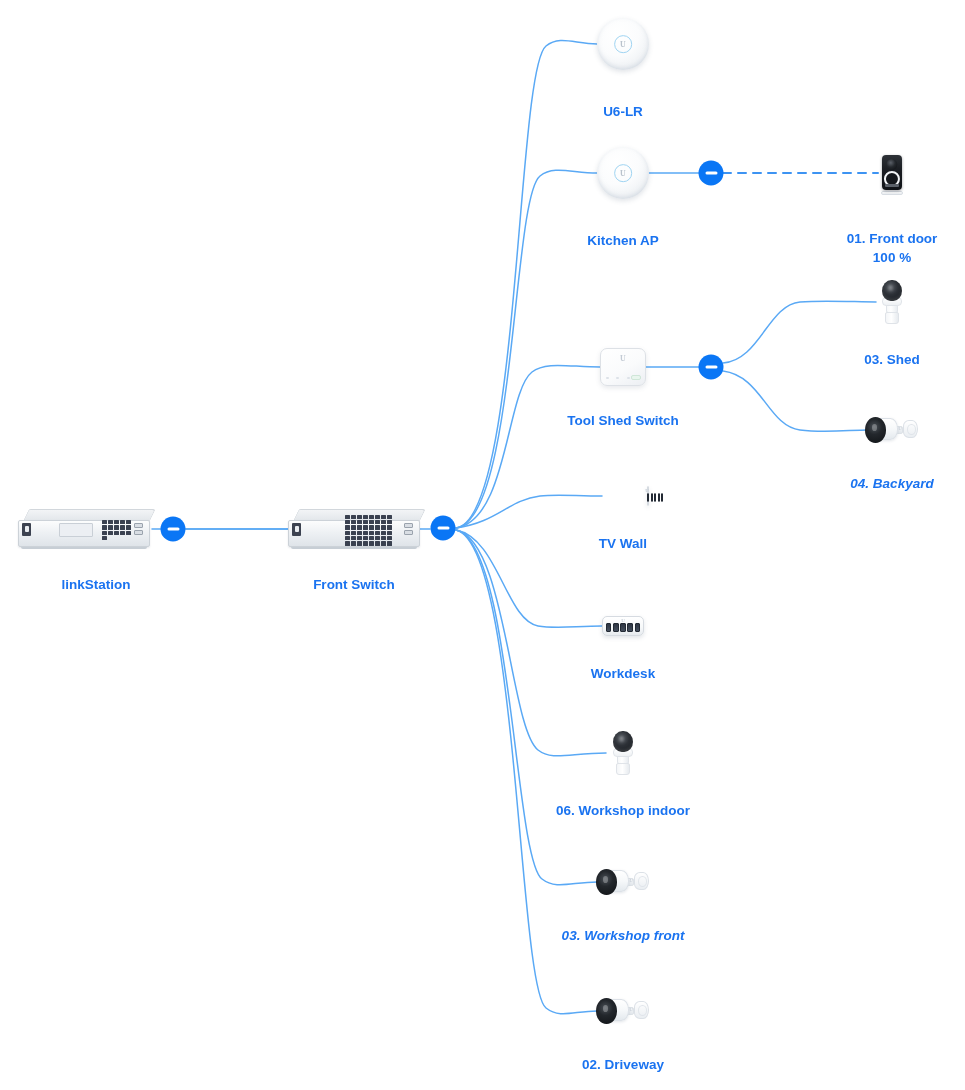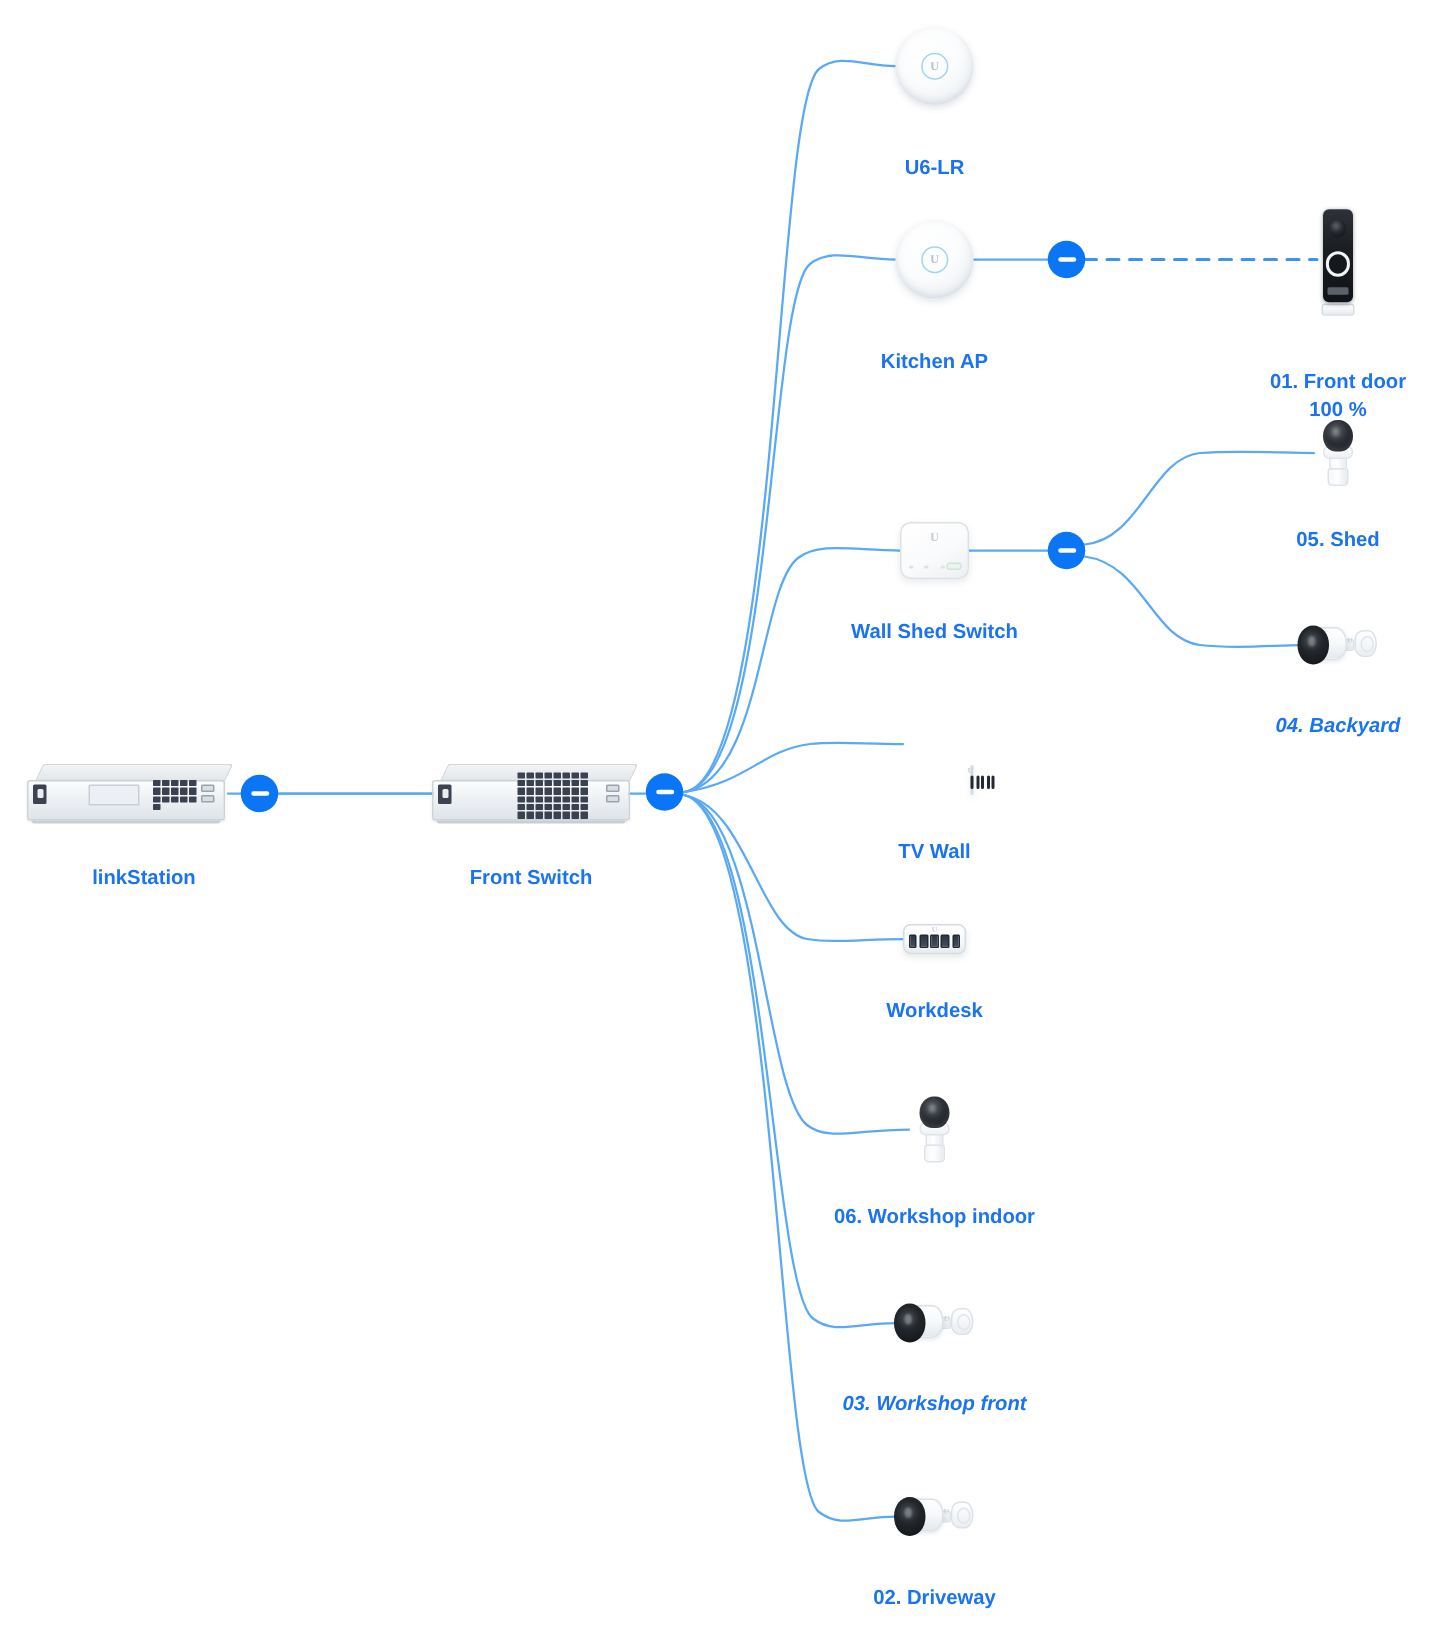--- a/index.html
+++ b/index.html
@@ -368,21 +368,21 @@
       <div class="node" style="left: 623px; top: 173px; width: 52px; height: 52px;">
         <div class="icon-wrap">
           <div class="ap">
             <div class="disc"></div>
             <div class="ring"></div>
             <div class="u">U</div>
           </div>
         </div>
         <div class="label" style="top: calc(100% + 32px);"><span>Kitchen AP</span></div>
       </div>
-      <div class="node" style="left: 892px; top: 175px; width: 26px; height: 71px;">
+      <div class="node" style="left: 892px; top: 175px; width: 26px; height: 40px;">
         <div class="icon-wrap">
           <div class="doorbell">
             <div class="foot"></div>
             <div class="body"></div>
             <div class="cam"></div>
             <div class="btn"></div>
             <div class="strip"></div>
           </div>
         </div>
         <div class="label" style="top: calc(100% + 34px);"><span>01. Front door</span><span class="sub">100 %</span></div>
@@ -394,46 +394,46 @@
             <div class="u">U</div>
             <div class="dots">
               <i></i>
               <i></i>
               <i></i>
               <i></i>
             </div>
             <div class="tag"></div>
           </div>
         </div>
-        <div class="label" style="top: calc(100% + 25px);"><span>Wall Shed Switch</span></div>
+        <div class="label" style="top: calc(100% + 25px);"><span>Tool Shed Switch</span></div>
       </div>
       <div class="node" style="left: 892px; top: 302px; width: 34px; height: 44px;">
         <div class="icon-wrap">
           <div class="dome">
             <div class="base"></div>
             <div class="stem"></div>
             <div class="collar"></div>
             <div class="head"></div>
           </div>
         </div>
-        <div class="label" style="top: calc(100% + 26px);"><span>05. Shed</span></div>
+        <div class="label" style="top: calc(100% + 26px);"><span>03. Shed</span></div>
       </div>
       <div class="node" style="left: 892px; top: 430px; width: 52px; height: 32px;">
         <div class="icon-wrap">
           <div class="bullet">
             <div class="mount"></div>
             <div class="neck"></div>
             <div class="barrel"></div>
             <div class="u">U</div>
             <div class="lens"></div>
           </div>
         </div>
         <div class="label" style="top: calc(100% + 28px); font-style: italic;"><span>04. Backyard</span></div>
       </div>
-      <div class="node" style="left: 623px; top: 520px; width: 42px; height: 22px; padding-left: 48px;">
+      <div class="node" style="left: 623px; top: 496px; width: 42px; height: 22px; padding-left: 48px;">
         <div class="icon-wrap">
           <div class="mini">
             <div class="body"></div>
             <div class="u">U</div>
             <div class="portrow">
               <i></i>
               <i></i>
               <i></i>
               <i></i>
               <i></i>

